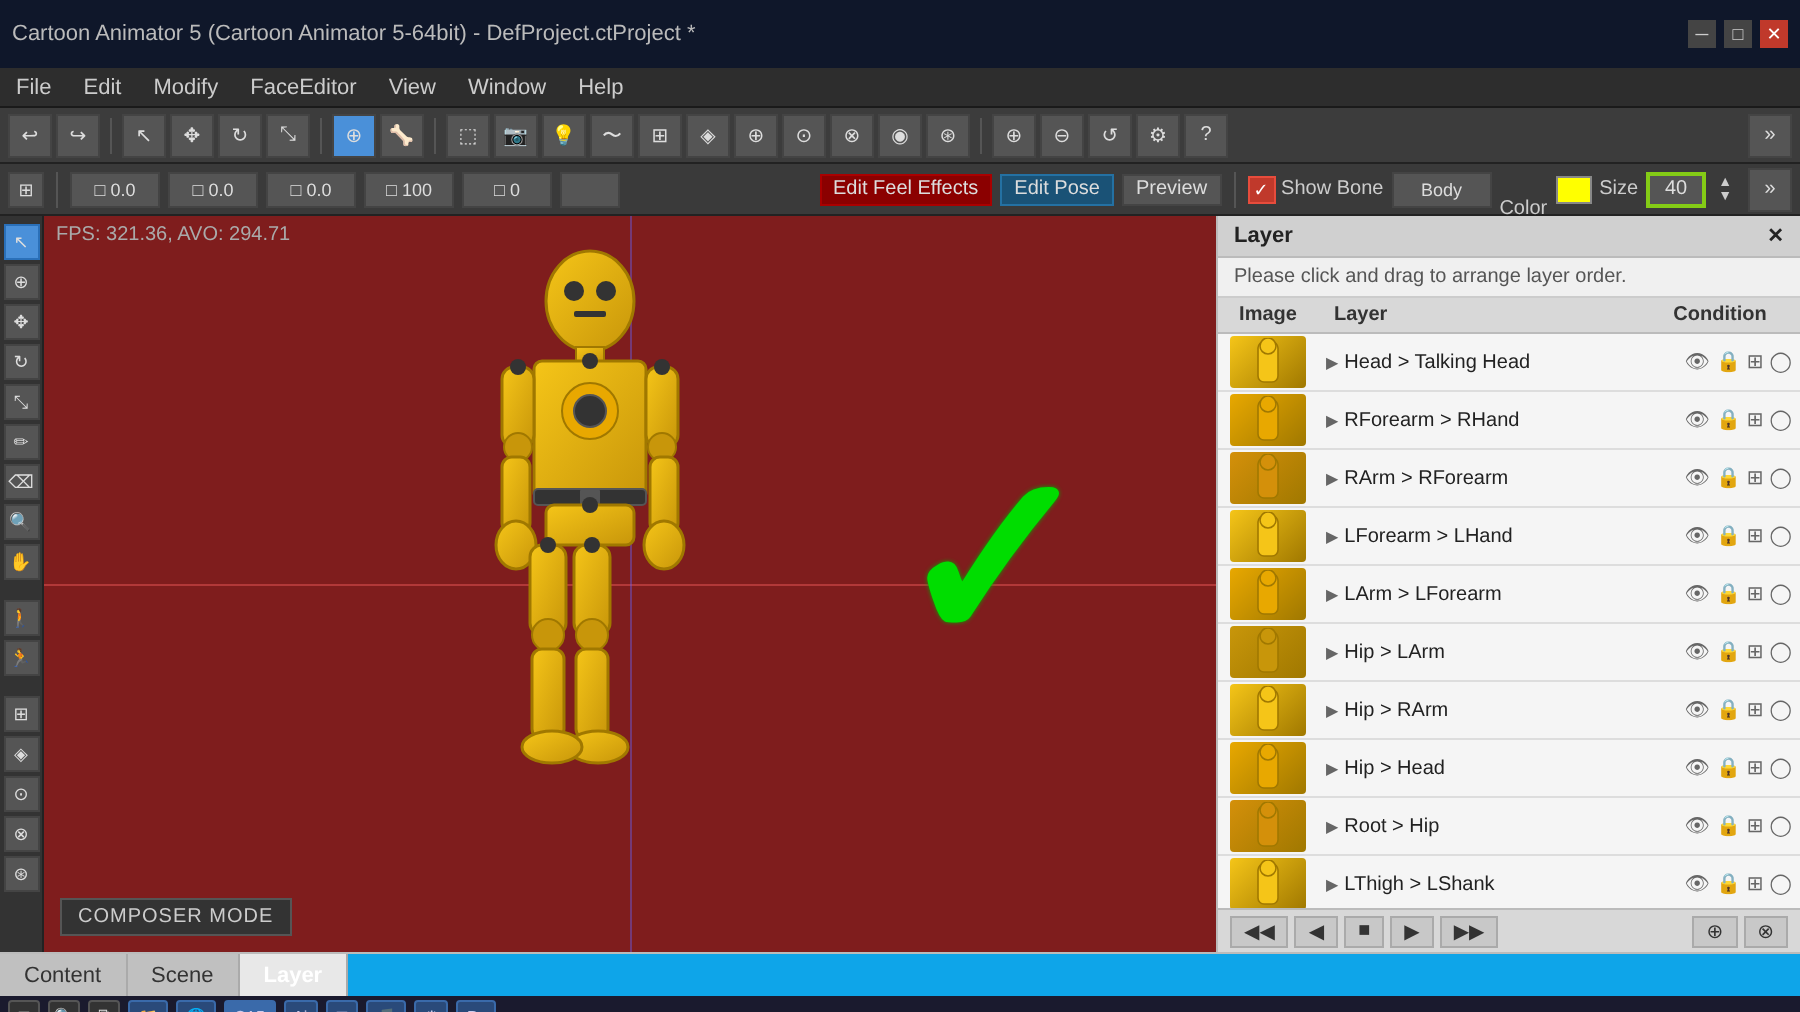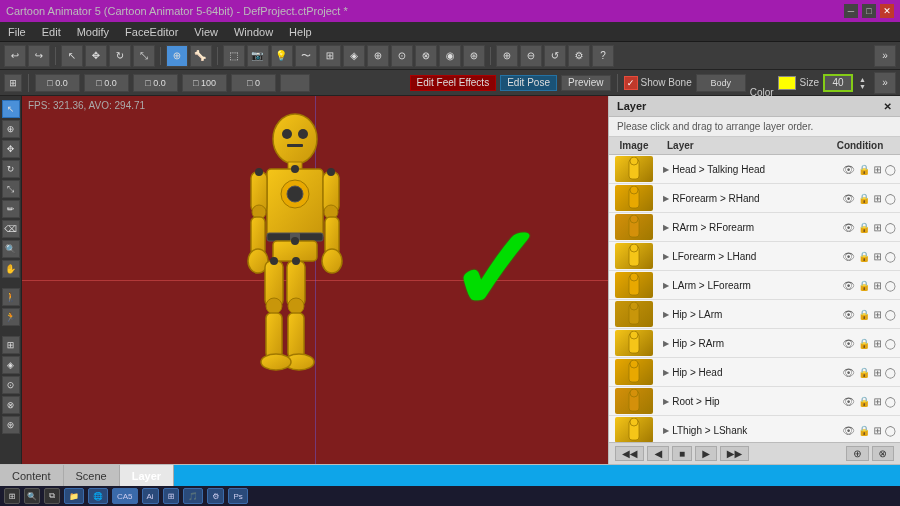--- a/index.html
+++ b/index.html
@@ -1,21 +1,21 @@
 <!DOCTYPE html>
 <html><head>
   <meta charset="utf-8">
   <style>
     * { margin: 0; padding: 0; box-sizing: border-box; }
     body { width: 900px; height: 506px; overflow: hidden; background: #2b2b2b; font-family: 'Segoe UI', Arial, sans-serif; font-size: 11px; color: #ccc; }
 
     
     #titlebar {
-      height: 22px;
-      background: #a21caf;
+      height: 34px;
+      background: #0f172a;
       display: flex;
       align-items: center;
       justify-content: space-between;
       padding: 0 6px;
       color: #bbb;
       font-size: 11px;
     }
     #titlebar-controls { display: flex; gap: 4px; }
     #titlebar-controls span {
       width: 14px; height: 14px;
@@ -532,20 +532,21 @@
         <circle cx="136" cy="63" r="4" fill="#333"></circle>
         <circle cx="64" cy="63" r="4" fill="#333"></circle>
         <circle cx="100" cy="132" r="4" fill="#333"></circle>
         <circle cx="101" cy="152" r="4" fill="#333"></circle>
         <circle cx="79" cy="152" r="4" fill="#333"></circle>
       </svg>
     </div>
 
     <div id="checkmark">✓</div>
 
+    <div id="composer-badge">COMPOSER MODE</div>
   </div>
 
   <div id="layer-panel">
     <div id="layer-panel-header">
       <span>Layer</span>
       <span style="font-size:10px;cursor:pointer;">✕</span>
     </div>
     <div id="layer-hint">Please click and drag to arrange layer order.</div>
     <div id="layer-table-header">
       <div class="lth-cell">Image</div>

